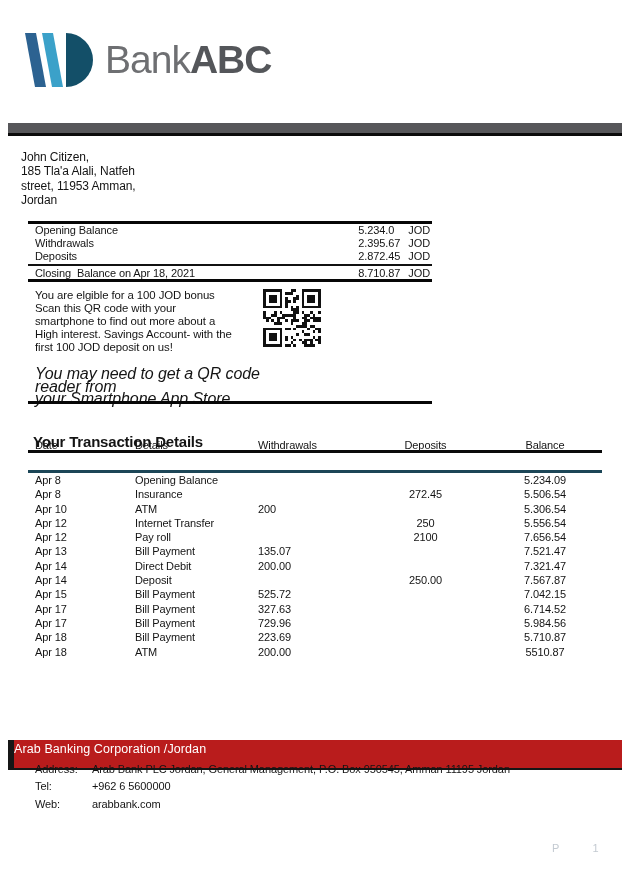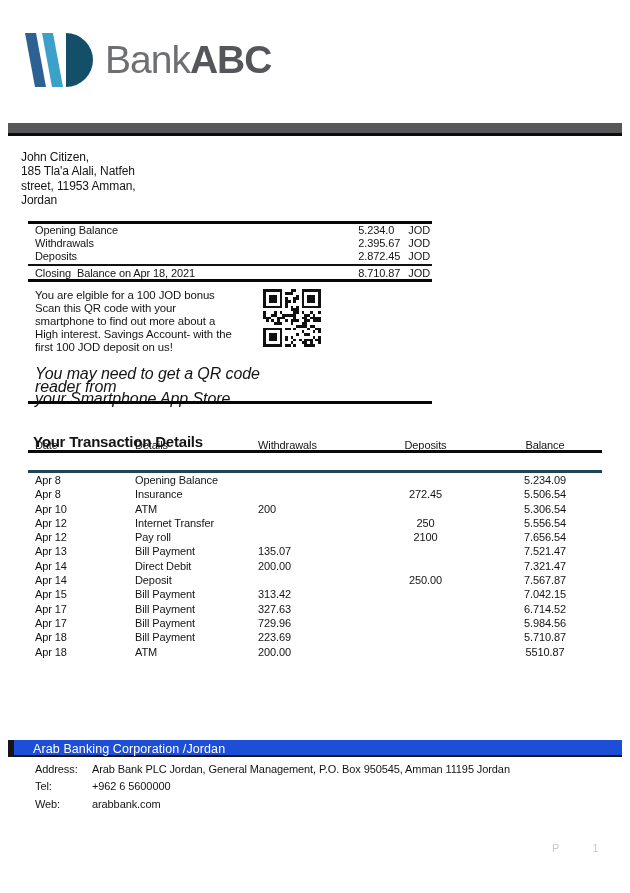--- a/index.html
+++ b/index.html
@@ -69,23 +69,23 @@
   .c-date        { width:107px; padding-left:7px; text-align:left; }
   .c-details     { width:123px; text-align:left; }
   .c-withdrawals { width:105px; text-align:left; }
   .c-deposits    { width:125px; text-align:center; }
   .c-balance     { width:114px; text-align:center; }
   .tx-row.header .c-withdrawals { text-align:left; padding-left:0px; }
   .tx-row.closing { border-top:3px solid #1c4657; border-bottom:3px solid #0a0a0a; height:19px; line-height:17px; }
 
   
   #footer-bar {
-    position:absolute; left:8px; top:740px; width:614px; height:17px;
-    background:#1d4ed8; border-left:6px solid #161616; border-bottom:2px solid #161616;
-    color:#ffffff; font-size:12.5px; line-height:18px; padding-left:19px;
+    position:absolute; left:8px; top:740px; width:614px; height:30px;
+    background:#b91c1c; border-left:6px solid #161616; border-bottom:2px solid #161616;
+    color:#ffffff; font-size:12.5px; line-height:18px; 
     letter-spacing:0.1px;
   }
   #contacts { position:absolute; left:35px; top:762px; font-size:11px; }
   .contact-row { display:flex; height:17.4px; line-height:14px; }
   .contact-label { display:inline-block; min-width:57px; }
   .contact-value { }
 
   
   #page-marker {
     position:absolute; left:552px; top:842px; font-size:11px; color:#c3cad1;
@@ -421,21 +421,21 @@
         <div class="tx-row">
           <div class="cell c-date">Apr 14</div>
           <div class="cell c-details">Deposit</div>
           <div class="cell c-withdrawals"></div>
           <div class="cell c-deposits">250.00</div>
           <div class="cell c-balance">7.567.87</div>
         </div>
         <div class="tx-row">
           <div class="cell c-date">Apr 15</div>
           <div class="cell c-details">Bill Payment</div>
-          <div class="cell c-withdrawals">313.42</div>
+          <div class="cell c-withdrawals">525.72</div>
           <div class="cell c-deposits"></div>
           <div class="cell c-balance">7.042.15</div>
         </div>
         <div class="tx-row">
           <div class="cell c-date">Apr 17</div>
           <div class="cell c-details">Bill Payment</div>
           <div class="cell c-withdrawals">327.63</div>
           <div class="cell c-deposits"></div>
           <div class="cell c-balance">6.714.52</div>
         </div>

